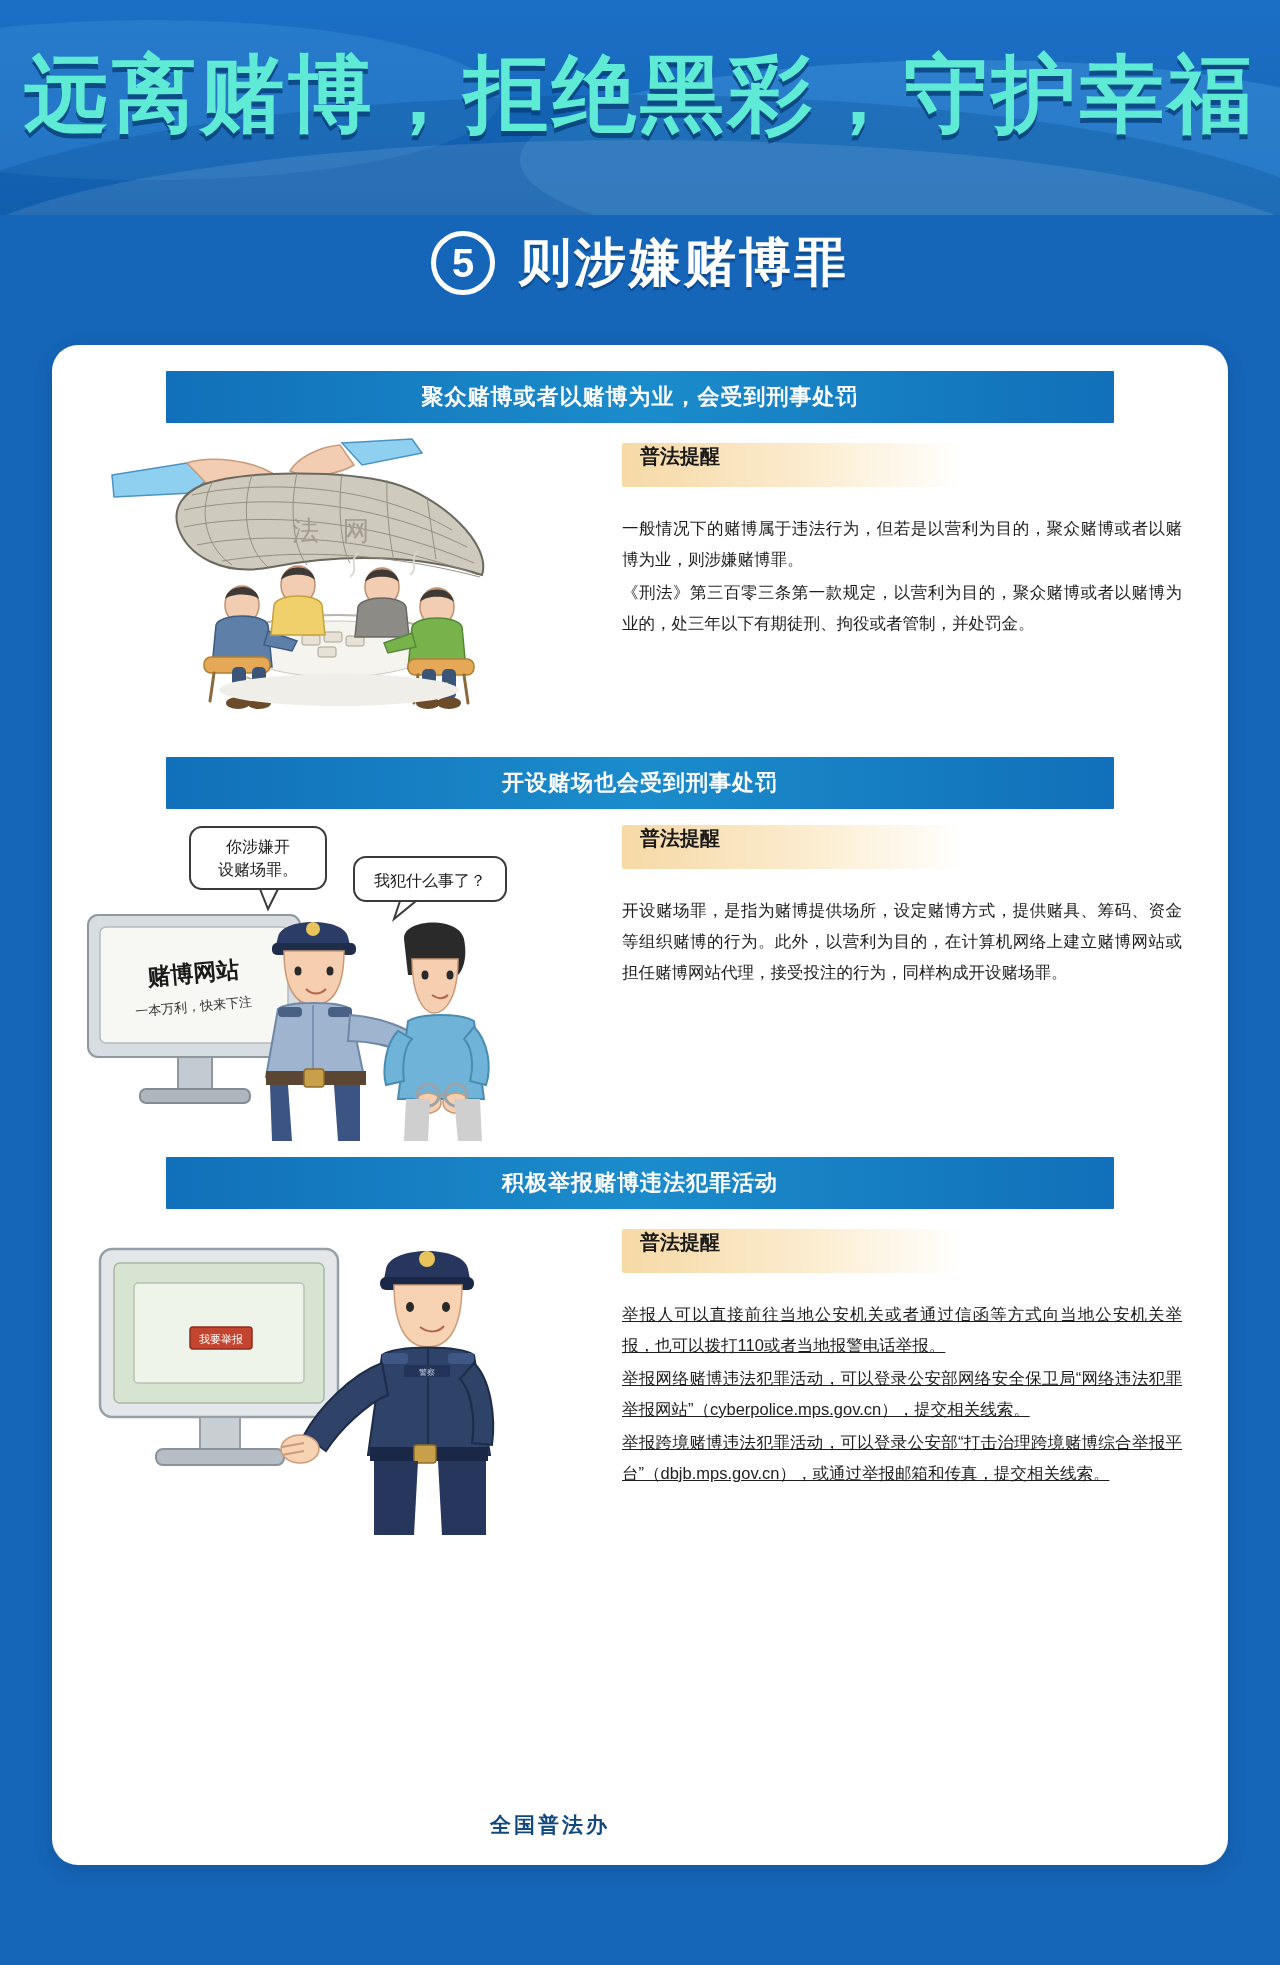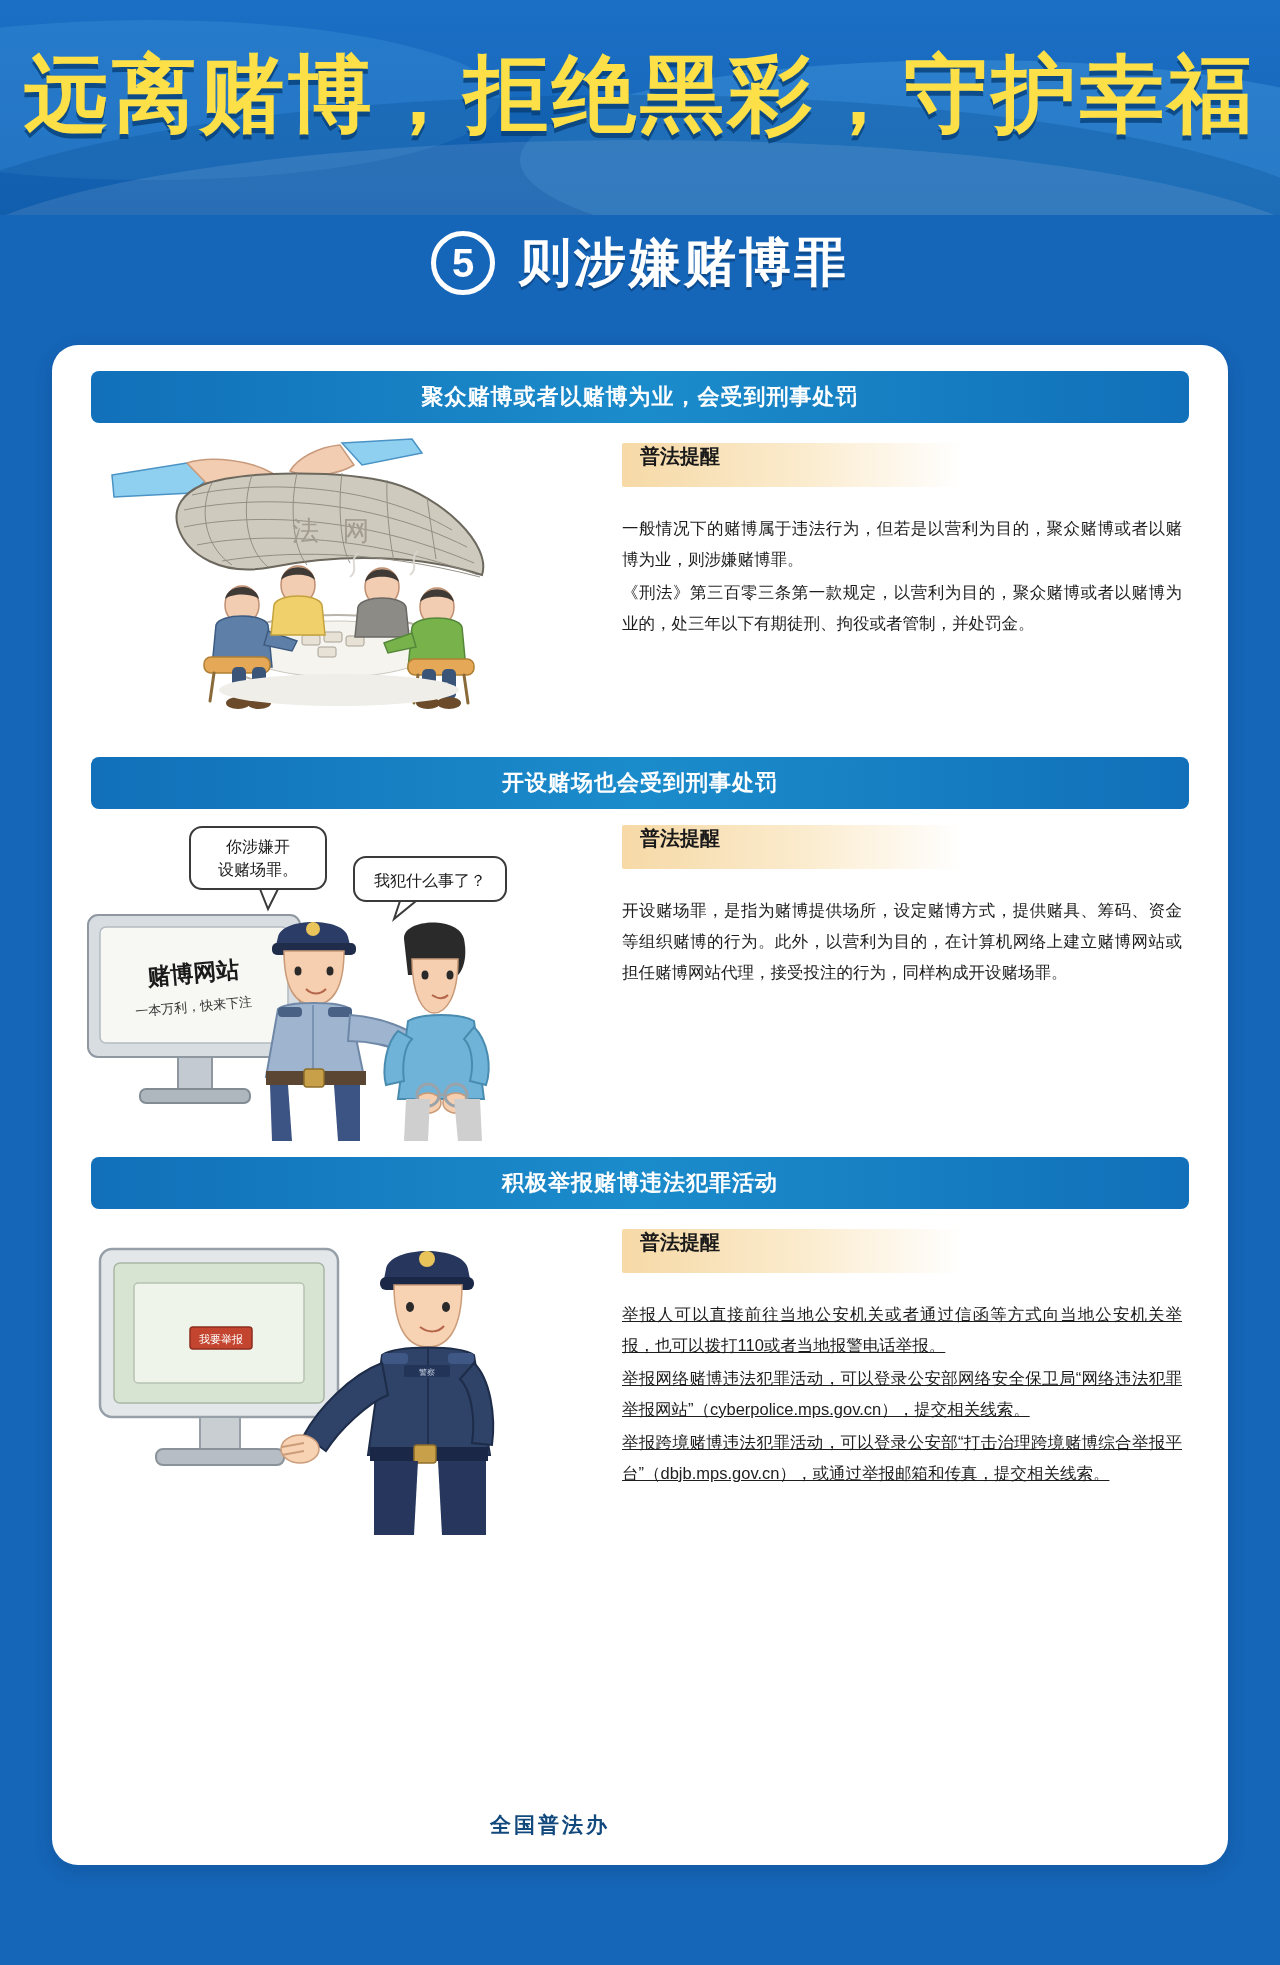--- a/index.html
+++ b/index.html
@@ -22,21 +22,21 @@
   }
   .w1{width:1500px;height:330px;left:-120px;top:95px;background:rgba(10,80,150,0.30);}
   .w2{width:1400px;height:260px;left:-60px;top:140px;background:rgba(255,255,255,0.10);}
   .w3{width:900px;height:200px;left:520px;top:60px;background:rgba(90,175,235,0.28);}
   .w4{width:700px;height:160px;left:-200px;top:20px;background:rgba(90,175,235,0.20);}
 
   
   .main-title{
     position:absolute;left:0;top:38px;width:1280px;
     text-align:center;
-    font-size:84px;font-weight:bold;color:#fde047;
+    font-size:84px;font-weight:bold;color:#5eead4;
     letter-spacing:4px;
     text-shadow:0 5px 0 rgba(6,60,115,0.75);
     z-index:5;
     white-space:nowrap;
   }
   
   .sec-head{
     position:absolute;left:0;top:228px;width:1280px;
     display:flex;align-items:center;justify-content:center;
     z-index:5;
@@ -53,23 +53,23 @@
     white-space:nowrap;
   }
 
   
   .card{
     position:absolute;left:52px;top:345px;width:1176px;height:1520px;
     background:#ffffff;border-radius:26px;
     box-shadow:0 6px 20px rgba(0,0,0,0.12);
   }
   .blue-bar{
-    margin:0 auto;width:1098px;height:52px;
+    margin:0 auto;width:948px;height:52px;
     background:linear-gradient(90deg,#1170b9 0%,#1b8ccb 50%,#1170b9 100%);
-    border-radius:8px;
+    border-radius:1px;
     display:flex;align-items:center;justify-content:center;
     color:#ffffff;font-size:22px;font-weight:bold;letter-spacing:1px;
   }
   .block{position:relative;}
   .art{position:relative;}
   .txtcol{position:relative;}
   .tip-head{
     width:340px;height:44px;
     background:linear-gradient(90deg,#f6d9a6 0%,#fbeccf 55%,#ffffff 100%);
     display:flex;align-items:flex-start;

